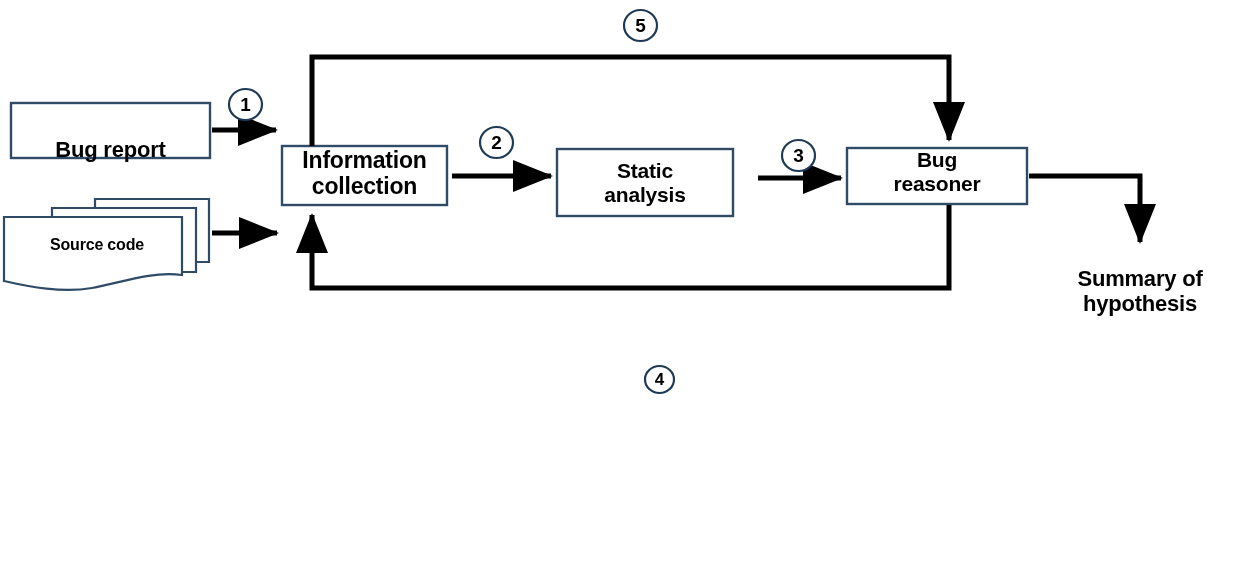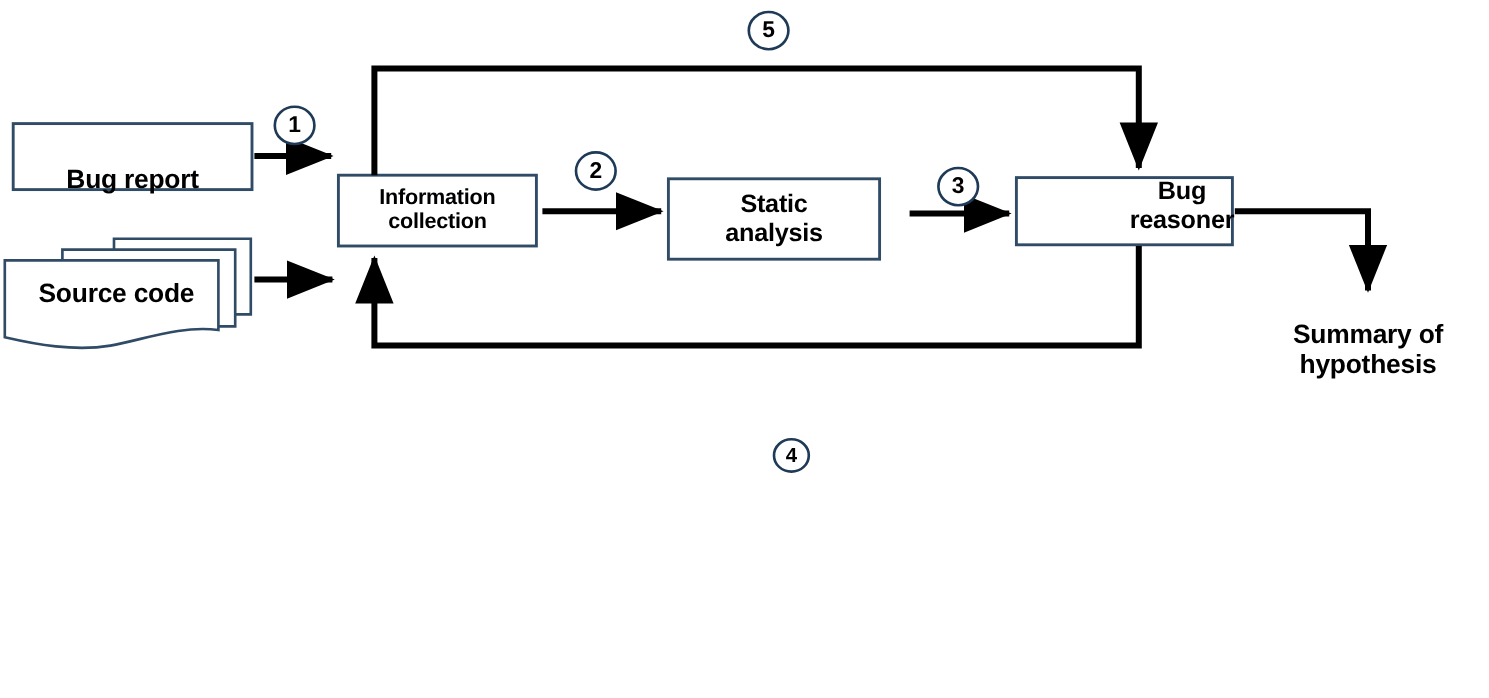--- a/index.html
+++ b/index.html
@@ -41,24 +41,24 @@
     position: absolute;
     font-weight: bold;
     color: #000000;
     text-align: center;
     display: flex;
     align-items: center;
     justify-content: center;
     font-size: 19px;
   }
   #lbl-bug-report     { left: 11px;  top: 103px; width: 199px; height: 55px;  font-size: 22px; margin-top: 20px; }
-  #lbl-source-code    { left: 4px;   top: 215px; width: 186px; height: 60px;  font-size: 22px; }
-  #lbl-info-collect   { left: 282px; top: 143px; width: 165px; height: 62px;  font-size: 18px; }
+  #lbl-source-code    { left: 4px;   top: 215px; width: 186px; height: 60px;  font-size: 16px; }
+  #lbl-info-collect   { left: 282px; top: 143px; width: 165px; height: 62px;  font-size: 23px; }
   #lbl-static-analysis{ left: 557px; top: 149px; width: 176px; height: 67px;  font-size: 21px; }
-  #lbl-bug-reasoner   { left: 847px; top: 141px; width: 180px; height: 62px;  font-size: 21px; padding-left: 48px; }
+  #lbl-bug-reasoner   { left: 847px; top: 141px; width: 180px; height: 62px;  font-size: 21px; }
   #lbl-summary        { left: 1040px;top: 262px; width: 200px; height: 60px;  font-size: 22px; }
   #lbl-condition      { left: 540px; top: 298px; width: 260px; height: 62px;  font-size: 21px; }
 
   #num-1 { left: 230px; top: 89px;  width: 31px; height: 31px; }
   #num-2 { left: 481px; top: 127px; width: 31px; height: 31px; }
   #num-3 { left: 783px; top: 140px; width: 31px; height: 31px; }
   #num-4 { left: 645px; top: 365px; width: 29px; height: 29px; font-size: 17px; }
   #num-5 { left: 625px; top: 10px;  width: 31px; height: 31px; }
 </style>
 </head>

